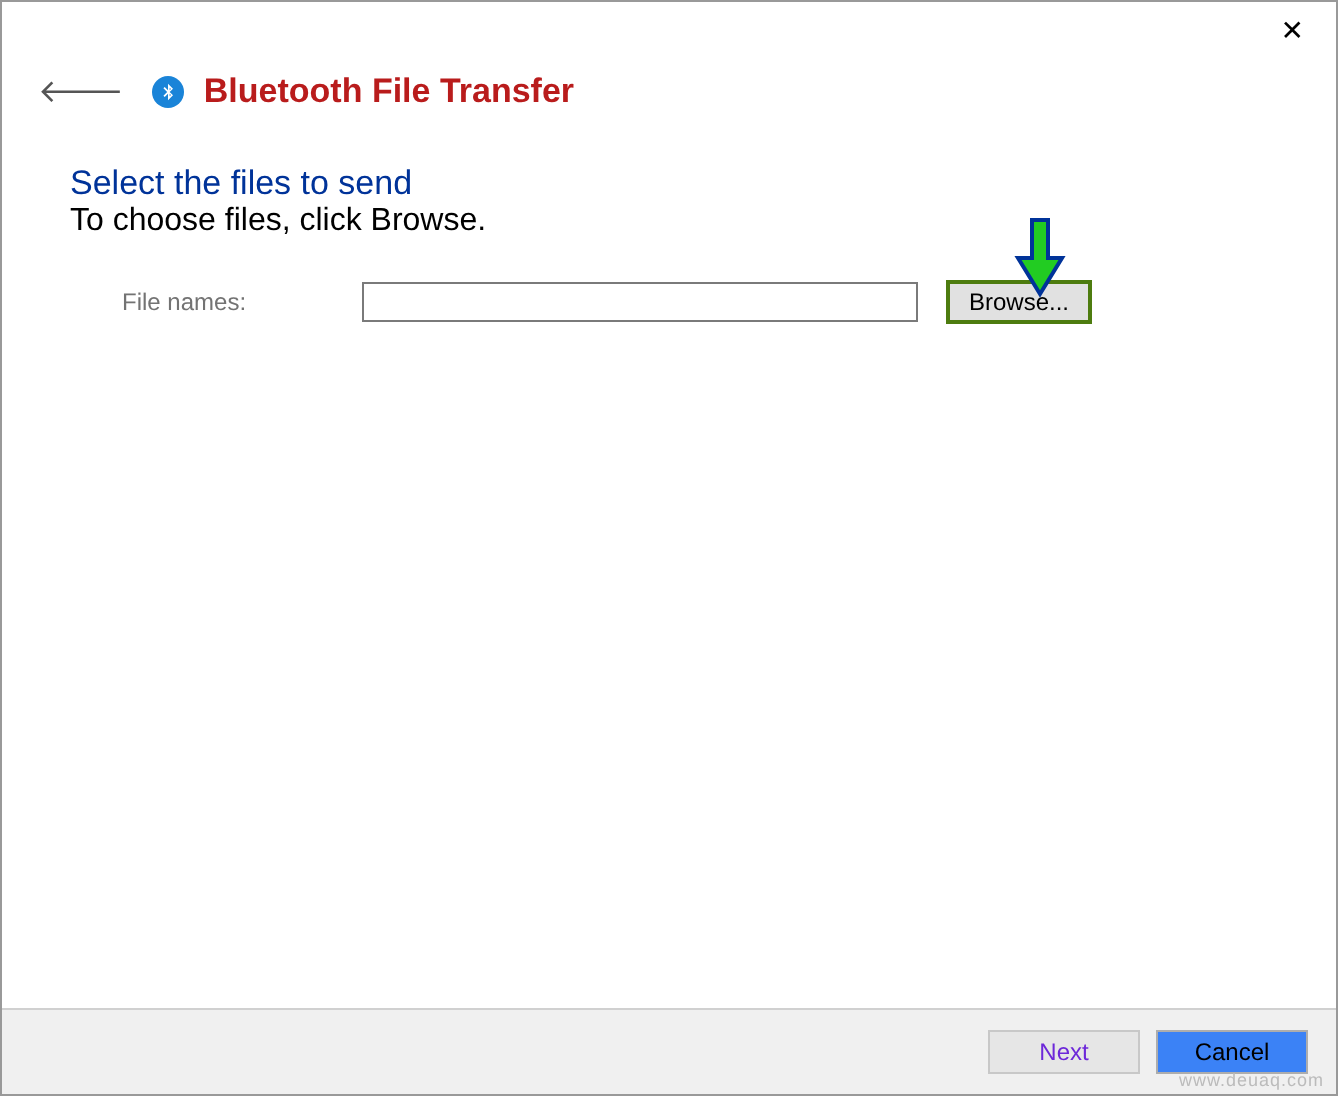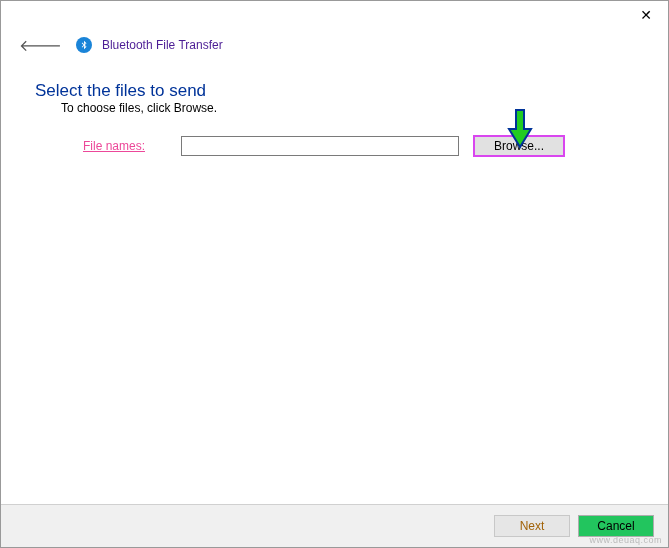--- a/index.html
+++ b/index.html
@@ -39,87 +39,86 @@
       width: 16px;
       height: 16px;
       background: #1a84d8;
       border-radius: 50%;
       display: flex;
       align-items: center;
       justify-content: center;
     }
     .bt-icon svg { width: 10px; height: 10px; }
     .app-title {
-      font-size: 12px;
-      color: #4c1d95;
+      font-size: 17px;
+      color: #b91c1c;
+      font-weight: bold;
     }
     .content {
       padding: 16px 34px 0 34px;
     }
     .heading {
       color: #003399;
       font-size: 17px;
       font-weight: 400;
     }
     .instruction {
-      font-size: 12px;
+      font-size: 16px;
       color: #000;
-      margin-left: 26px;
       margin-bottom: 20px;
     }
     .file-row {
       display: flex;
       align-items: center;
       margin-left: 26px;
       gap: 14px;
     }
     .file-label {
       font-size: 12px;
-      color: #ec4899;
+      color: #737373;
       width: 106px;
-      text-align: center;
-      text-decoration: underline;
+      text-align: left;
     }
     .file-input {
       width: 278px;
       height: 20px;
       border: 1px solid #7a7a7a;
       font-size: 12px;
       padding: 0 4px;
     }
     .browse-btn {
-      width: 92px;
+      width: 73px;
       height: 22px;
       background: #e1e1e1;
-      border: 2px solid #d946ef;
+      border: 2px solid #4d7c0f;
       font-size: 12px;
       cursor: pointer;
     }
     .footer {
       position: absolute;
       bottom: 0;
       left: 0;
       right: 0;
       background: #f0f0f0;
       border-top: 1px solid #d0d0d0;
       padding: 10px 14px;
       display: flex;
       justify-content: flex-end;
       gap: 8px;
     }
     .footer button {
       width: 76px;
       height: 22px;
-      background: #22c55e;
+      background: #3b82f6;
       border: 1px solid #adadad;
       font-size: 12px;
       cursor: pointer;
     }
     .footer button:disabled {
-      color: #a16207;
+      color: #6d28d9;
       border: 1px solid #c8c8c8;
       background: #e6e6e6;
       cursor: default;
     }
     .pointer-arrow {
       position: absolute;
       top: 106px;
       left: 504px;
       pointer-events: none;
     }

